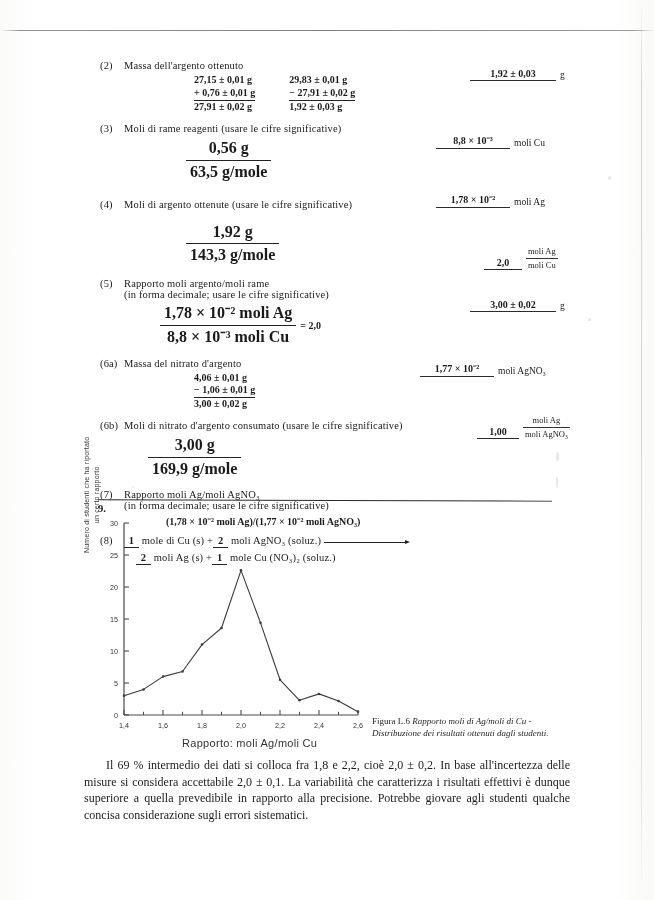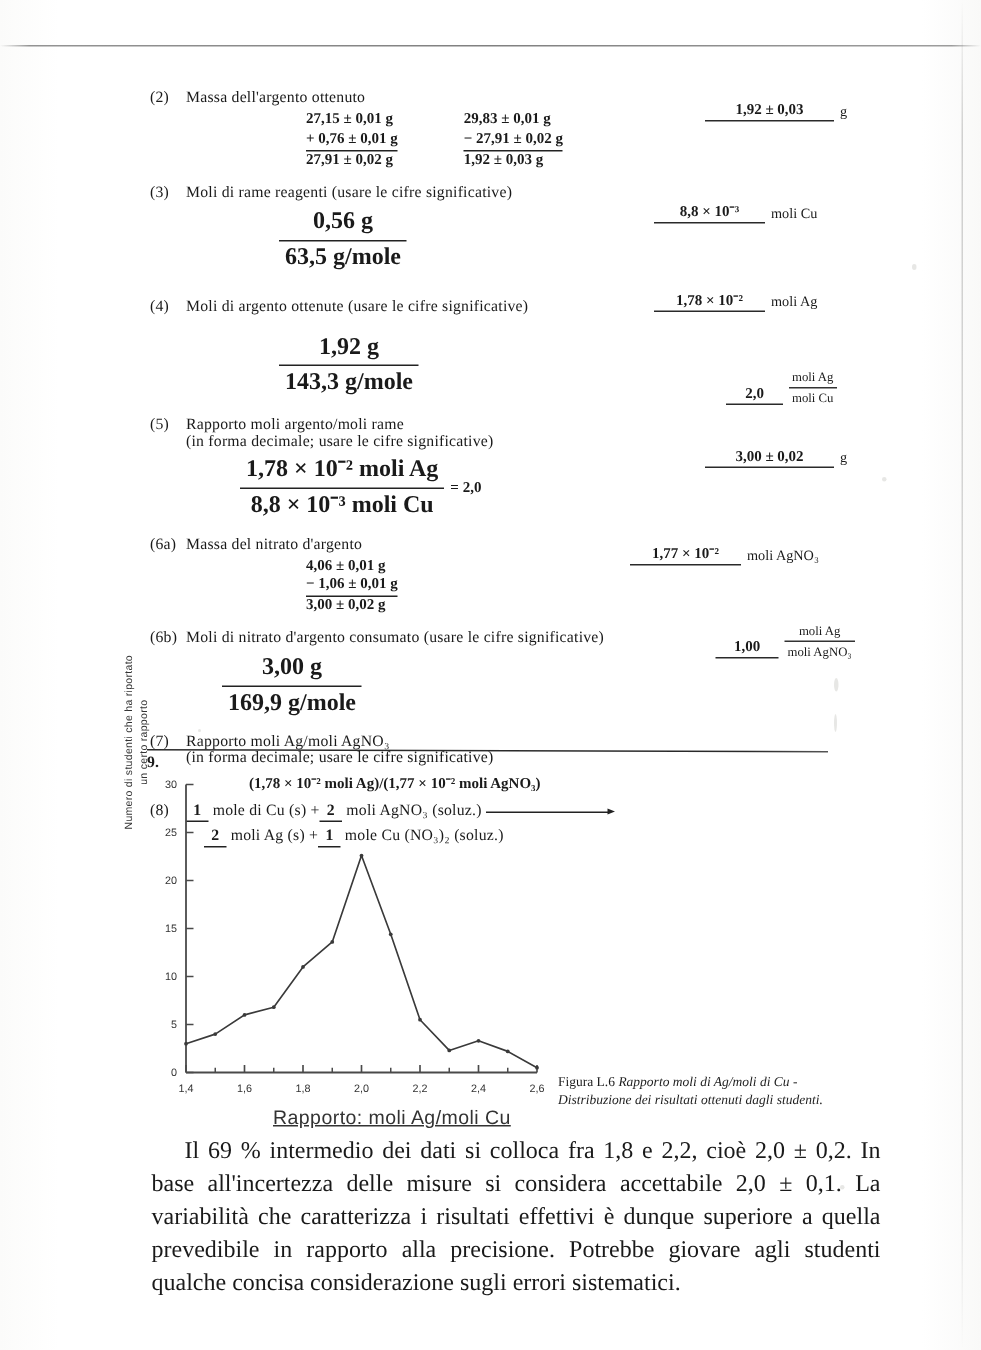--- a/index.html
+++ b/index.html
@@ -33,21 +33,21 @@
   .items{position:absolute;left:100px;top:60px;width:470px;}
   .item{position:relative;margin-bottom:2px;}
   .item-line{
     font-size:10.5px;letter-spacing:.15px;white-space:nowrap;
     font-family:"Liberation Serif", serif;
   }
   .num{display:inline-block;min-width:24px;}
 
   
   .calc{margin:3px 0 3px 0;font-weight:bold;font-size:10px;}
-  .calc .row{white-space:nowrap;line-height:1.25;margin-left:10px;}
+  .calc .row{white-space:nowrap;line-height:1.25;}
   .calc .ruled{border-bottom:1.1px solid #222;display:inline-block;padding-bottom:.5px;}
   .colwrap{display:flex;gap:34px;}
   .colwrap .col{display:inline-block;}
 
   
   .frac{display:inline-block;text-align:center;vertical-align:middle;font-weight:bold;font-size:16px;line-height:1.3;}
   .frac .top{border-bottom:1.1px solid #222;padding:0 4px 1px 4px;display:block;}
   .frac .bot{padding:1px 4px 0 4px;display:block;}
   .fr-inline{display:inline-block;vertical-align:middle;}
 
@@ -87,36 +87,35 @@
   
   #chart{position:absolute;left:86px;top:515px;width:280px;height:250px;}
   .ylab{
     position:absolute;left:-4px;top:38px;
     transform:rotate(-90deg);transform-origin:left top;
     font-size:7px;letter-spacing:.2px;white-space:nowrap;
     font-family:"Liberation Sans", sans-serif;color:#333;
     line-height:1.45;text-align:center;
   }
   .xlab{
-    position:absolute;left:96px;top:222px;font-size:13px;
-    font-family:"Liberation Sans", sans-serif;color:#333;letter-spacing:.3px;white-space:nowrap;text-decoration:underline;
+    position:absolute;left:96px;top:222px;font-size:11px;
+    font-family:"Liberation Sans", sans-serif;color:#333;letter-spacing:.3px;white-space:nowrap;
   }
   .caption{
     position:absolute;left:372px;top:716px;width:190px;
     font-size:9px;line-height:1.28;font-family:"Liberation Serif", serif;color:#1d1d1d;
   }
   .caption .cap-lead{font-weight:normal;}
   .caption .cap-it{font-style:italic;}
 
   
   .para{
     position:absolute;left:84px;top:757px;width:486px;
-    font-size:16px;line-height:1.38;text-align:justify;
+    font-size:12px;line-height:1.38;text-align:justify;
     font-family:"Liberation Serif", serif;
-    margin-left:17px;
   }
   .para .ind{display:inline-block;width:22px;}
 </style>
 </head>
 <body>
 
 <div id="page">
 
   <div class="scanline-top"></div>
   <div class="scanline-right"></div>

